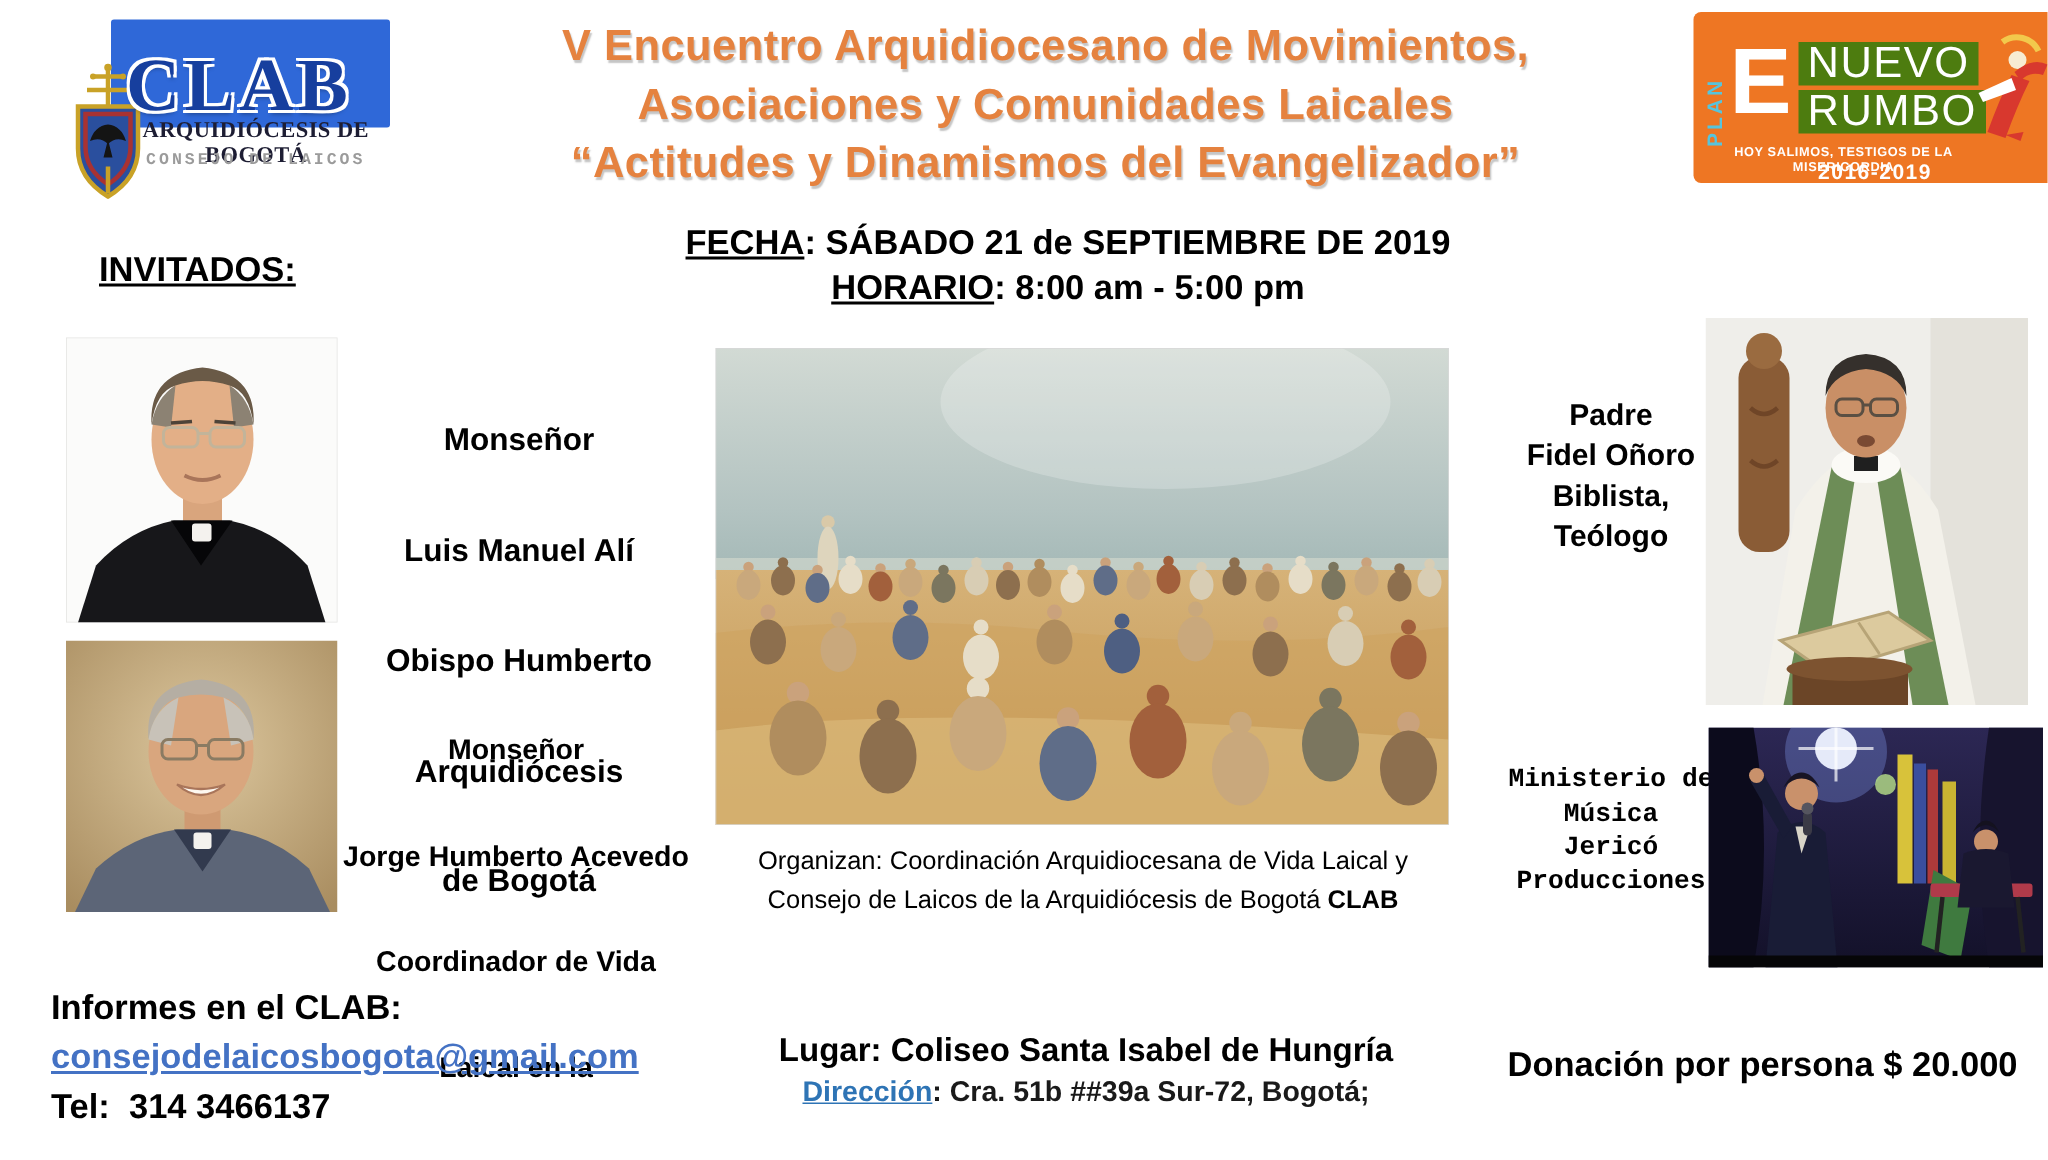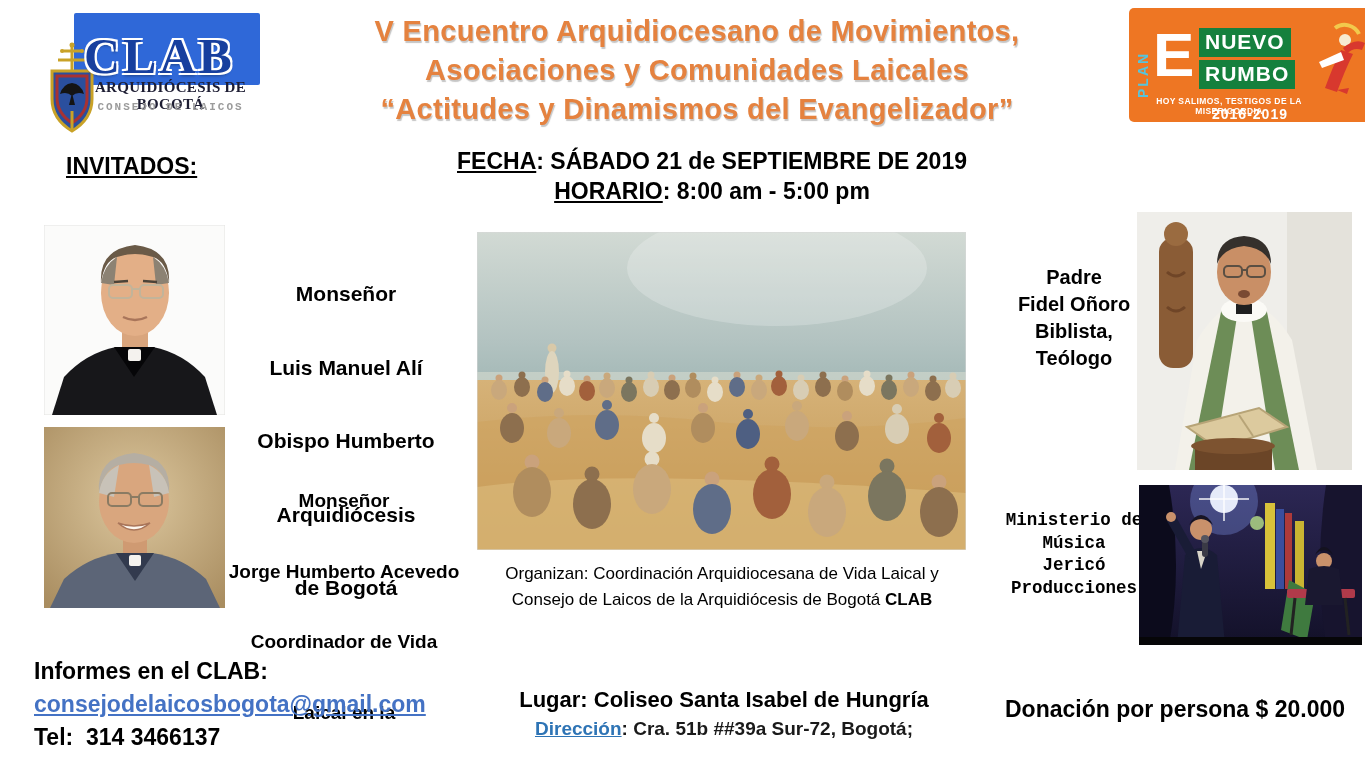--- a/index.html
+++ b/index.html
@@ -22,30 +22,30 @@
 
   
   .title{left:250px;top:12px;width:850px;text-align:center;font-weight:bold;font-size:29px;
     line-height:39px;color:#E5823F;letter-spacing:.3px;text-shadow:1px 2px 1px rgba(110,110,110,.4);}
 
   
   .plan-logo{left:1107px;top:8px;width:242px;height:114px;background:#EE7623;border-radius:5px;}
   .plan-vertical{left:6px;top:24px;height:66px;color:#57c4dc;font-weight:bold;font-size:14px;
     letter-spacing:2px;writing-mode:vertical-rl;transform:rotate(180deg);}
   .plan-e{left:24px;top:8px;font-size:62px;font-weight:900;color:#ffffff;line-height:78px;}
-  .plan-row{left:70px;background:#15803d;color:#fff;font-weight:700;font-size:21px;
+  .plan-row{left:70px;background:#4d7c0f;color:#fff;font-weight:400;font-size:29px;
     letter-spacing:1px;padding:1px 6px 2px 6px;line-height:26px;}
   .plan-sub{left:0;top:88px;width:200px;text-align:center;color:#fff;font-weight:bold;font-size:8.5px;letter-spacing:.4px;}
   .plan-years{left:0;top:98px;width:242px;text-align:center;color:#fff;font-weight:bold;font-size:14px;letter-spacing:1px;}
 
   
   .schedule{left:360px;top:146px;width:660px;text-align:center;font-weight:bold;font-size:23px;line-height:30px;color:#000;}
 
   
-  .invitados-h{left:44px;top:153px;font-size:23px;font-weight:bold;text-decoration:underline;color:#000;}
+  .invitados-h{left:44px;top:166px;font-size:23px;font-weight:bold;text-decoration:underline;color:#000;}
   .guest1-text{left:198px;top:233px;width:252px;text-align:center;font-weight:bold;font-size:21px;line-height:24.5px;color:#000;}
   .guest2-text{left:192px;top:442px;width:260px;text-align:center;font-weight:bold;font-size:19px;line-height:23.5px;color:#000;}
 
   
   .caption{left:452px;top:561px;width:496px;text-align:center;font-size:17px;line-height:26px;color:#000;}
 
   
   .padre-text{left:983px;top:264px;width:138px;text-align:center;font-weight:bold;font-size:20px;line-height:27px;color:#000;}
   .music-text{left:983px;top:509px;width:138px;text-align:center;font-weight:bold;font-size:17.5px;line-height:22.5px;color:#000;font-family:Liberation Mono, monospace;}
   .donation{left:983px;top:694px;width:380px;text-align:left;font-weight:bold;font-size:23px;line-height:31px;color:#000;}

